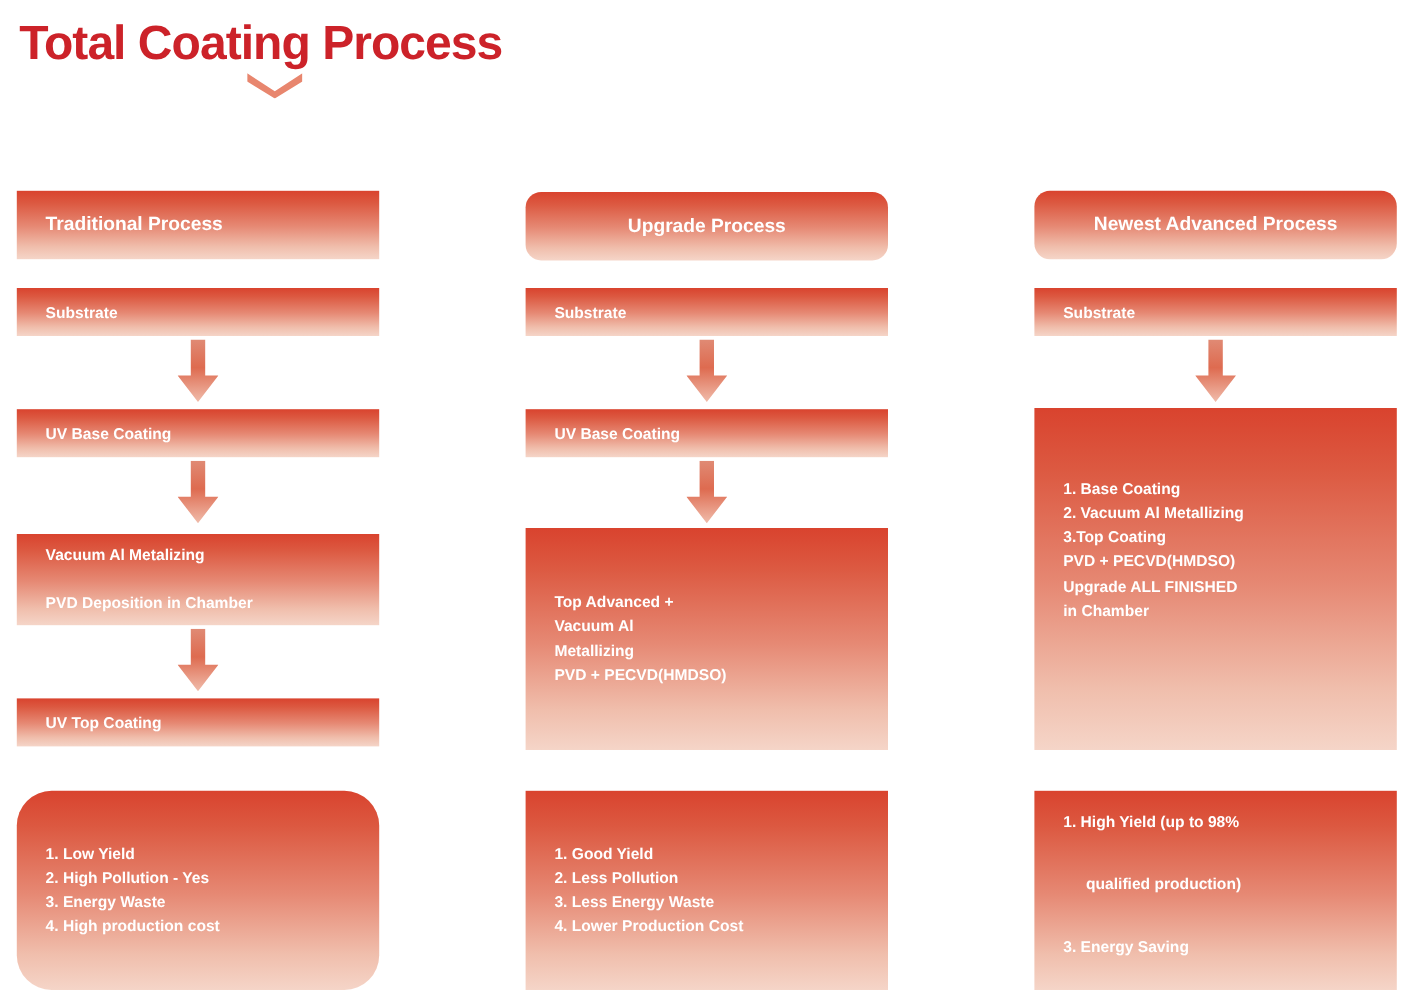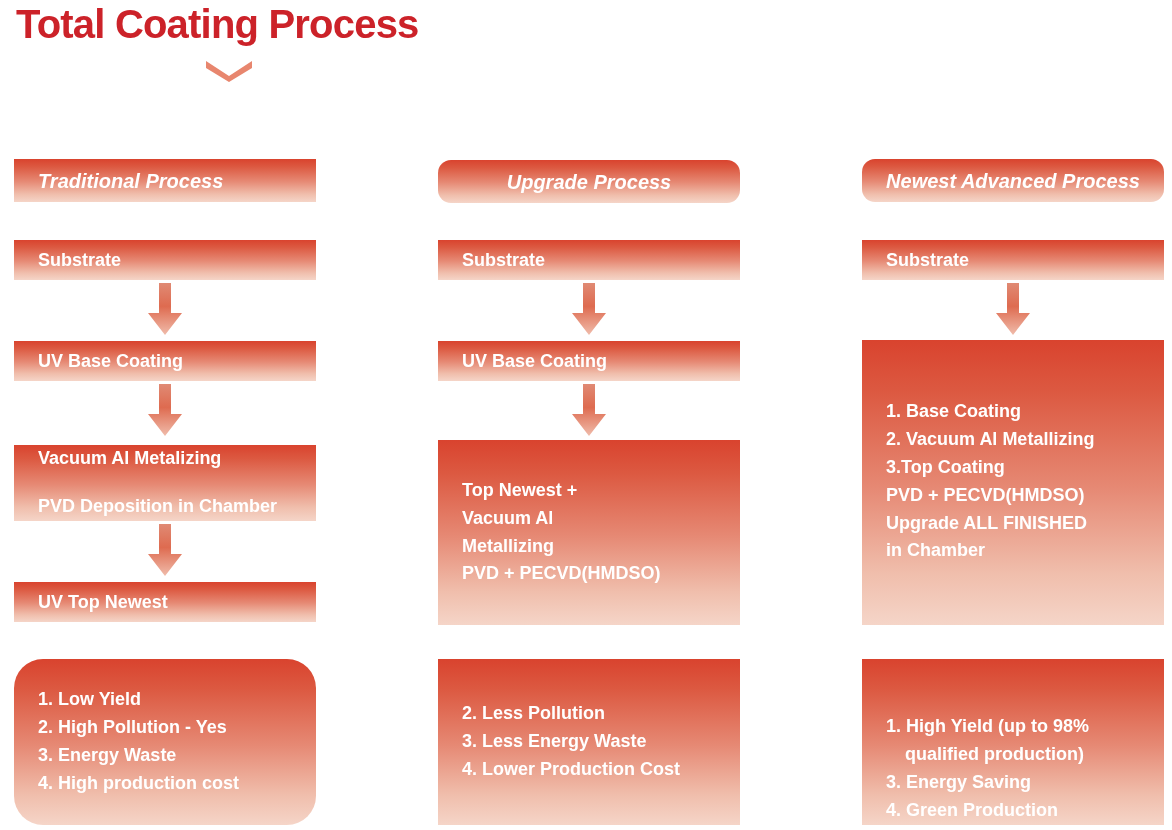--- a/index.html
+++ b/index.html
@@ -12,21 +12,21 @@
     height: 830px;
     position: relative;
     font-family: "Liberation Sans", sans-serif;
     overflow: hidden;
   }
 
   
   #page-title {
     position: absolute;
     left: 16px;
-    top: 2px;
+    top: 14px;
     font-size: 40px;
     font-weight: bold;
     color: #CC2229;
     letter-spacing: -0.8px;
     white-space: nowrap;
   }
   #title-chevron {
     position: absolute;
     left: 206px;
     top: 60px;
@@ -47,38 +47,38 @@
 
   
   .box {
     position: absolute;
     left: 0;
     width: 302px;
     box-sizing: border-box;
     background: linear-gradient(to bottom, #D9432E 0%, #DC5941 18%, #E68974 52%, #F0BEAC 82%, #F5D5C8 100%);
     color: #ffffff;
     font-weight: bold;
-    font-size: 18px;
+    font-size: 13px;
     line-height: 1.0;
     padding: 0 0 0 24px;
     display: flex;
     flex-direction: column;
     justify-content: center;
     white-space: nowrap;
   }
   .box.centered {
     padding-left: 0;
     align-items: center;
     text-align: center;
     border-radius: 13px;
   }
   .box .line { display: block; }
 
   
-  .box.header   { height: 43px; font-size: 20px; font-style: italic; }
+  .box.header   { height: 57px; font-size: 16px; }
   .box.simple   { height: 40px; }
   .box.double   { height: 76px; line-height: 1.55; }
   .box.tall     { }
   .box.result   { }
 
   .box.result .line,
   .box.tall .line { line-height: 1.55; }
 
   .indent { padding-left: 19px; display: block; }
 
@@ -108,21 +108,21 @@
   #c2-b2     { top: 341px; }
   #c2-a2     { top: 384px; }
   #c2-big    { top: 440px; height: 185px; }
   #c2-res    { top: 659px; height: 166px; }
 
   
   #c3-header { top: 159px; }
   #c3-b1     { top: 240px; }
   #c3-a1     { top: 283px; }
   #c3-big    { top: 340px; height: 285px; justify-content: flex-start; padding-top: 58px; padding-left: 24px; }
-  #c3-res    { top: 659px; height: 166px; padding-top: 16px; justify-content: flex-end; }
+  #c3-res    { top: 659px; height: 166px; padding-top: 16px; justify-content: flex-start; gap: 32px; }
 </style>
 </head>
 <body>
 
 <div id="page-title">Total Coating Process</div>
 
 <svg id="title-chevron" viewBox="0 0 46 22">
   <path d="M0 1 L23 16 L46 1 L46 8 L23 22 L0 8 Z" fill="#E8866E"></path>
 </svg>
 
@@ -158,21 +158,21 @@
   <div class="box double" id="c1-b3">
     <span class="line">Vacuum Al Metalizing</span>
     <span class="line">PVD Deposition in Chamber</span>
   </div>
 
   <svg class="arrow" id="c1-a3" viewBox="0 0 34 52">
     <path d="M11 0 H23 V30 H34 L17 52 L0 30 H11 Z" fill="url(#ag1)"></path>
   </svg>
 
   <div class="box simple" id="c1-b4">
-    <span class="line">UV Top Newest</span>
+    <span class="line">UV Top Coating</span>
   </div>
 
   <div class="box result" id="c1-res">
     <span class="line">1. Low Yield</span>
     <span class="line">2. High Pollution - Yes</span>
     <span class="line">3. Energy Waste</span>
     <span class="line">4. High production cost</span>
   </div>
 </div>
 
@@ -192,27 +192,28 @@
 
   <div class="box simple" id="c2-b2">
     <span class="line">UV Base Coating</span>
   </div>
 
   <svg class="arrow" id="c2-a2" viewBox="0 0 34 52">
     <path d="M11 0 H23 V30 H34 L17 52 L0 30 H11 Z" fill="url(#ag1)"></path>
   </svg>
 
   <div class="box tall" id="c2-big">
-    <span class="line">Top Newest +</span>
+    <span class="line">Top Advanced +</span>
     <span class="line">Vacuum Al</span>
     <span class="line">Metallizing</span>
     <span class="line">PVD + PECVD(HMDSO)</span>
   </div>
 
   <div class="box result" id="c2-res">
+    <span class="line">1. Good Yield</span>
     <span class="line">2. Less Pollution</span>
     <span class="line">3. Less Energy Waste</span>
     <span class="line">4. Lower Production Cost</span>
   </div>
 </div>
 
 <div class="column" id="col-3">
 
   <div class="box header centered" id="c3-header">
     <span class="line">Newest Advanced Process</span>

